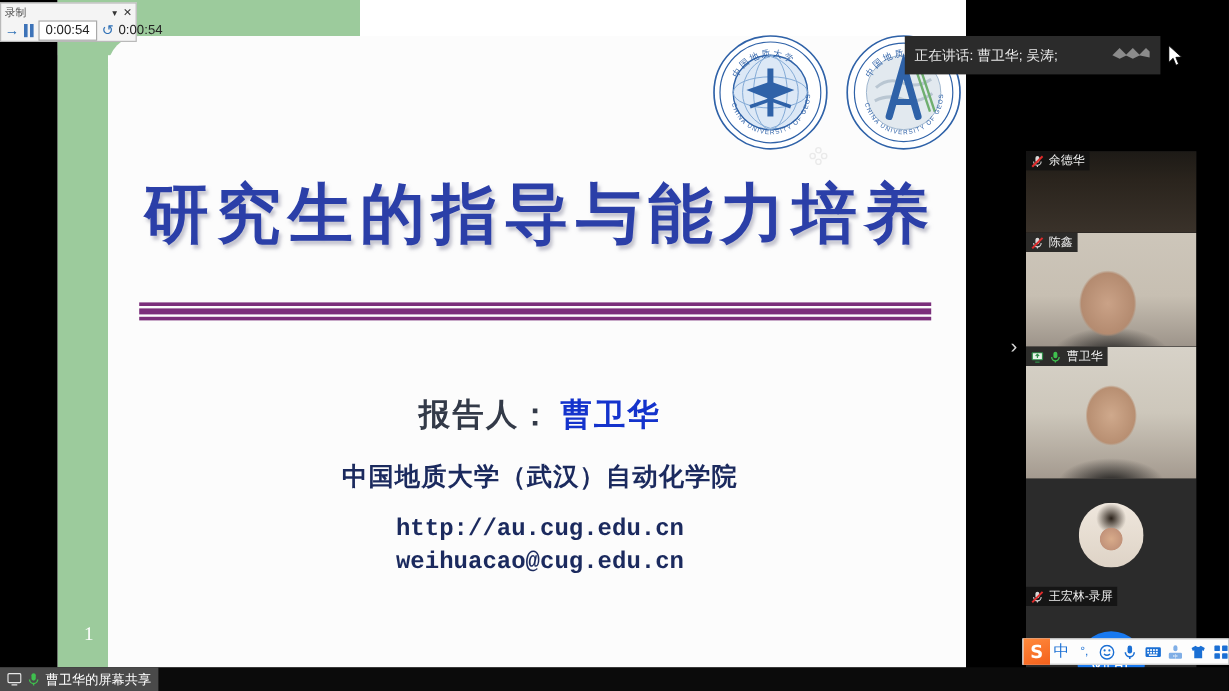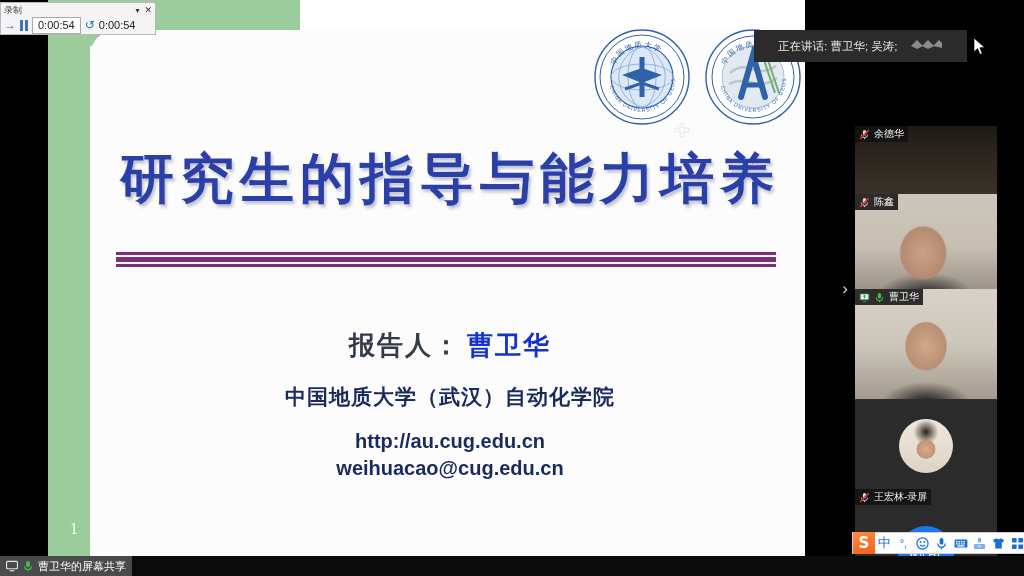--- a/index.html
+++ b/index.html
@@ -30,52 +30,52 @@
   .ln3 { height:3px; margin-top:2px; }
 
   .presenter-line { position:absolute; left:62px; top:328px; width:680px; text-align:center;
                     font-size:26px; font-weight:700; color:#333a48; letter-spacing:2px; }
   .presenter-line .nm { color:#1433cc; margin-left:6px; }
 
   .affiliation { position:absolute; left:62px; top:383px; width:680px; text-align:center;
                  font-size:21px; font-weight:700; color:#1b2a5e; letter-spacing:1px; }
 
   .url-line { position:absolute; left:62px; width:680px; text-align:center;
-              font-family:Liberation Sans, sans-serif; font-size:20px;
+              font-family:Liberation Mono, monospace; font-size:20px;
               font-weight:700; color:#1b2a5e; }
   .url1 { top:430px; }
   .url2 { top:457px; }
 
   
   .logo { position:absolute; border-radius:50%; }
   .logo-a { left:544px; top:27px; width:100px; height:100px; }
   .logo-b { left:655px; top:27px; width:100px; height:100px; }
   .logo svg { width:100%; height:100%; display:block; }
   .deco-diamond { position:absolute; left:626px; top:122px; width:16px; height:16px; opacity:.35; }
 
   
-  .rec-toolbar { position:absolute; left:0; top:2px; width:156px; height:33px;
+  .rec-toolbar { position:absolute; left:0; top:2px; width:114px; height:33px;
                  background:#f4f4f4; border:1px solid #b9b9b9; font-size:10px; color:#444; }
   .rec-title-row { display:flex; align-items:center; height:13px; padding:1px 3px 0 3px; }
   .rec-title { font-size:9px; color:#4a4a4a; }
   .rec-title-spacer { flex:1; }
   .rec-caret { font-size:8px; color:#333; margin-right:5px; cursor:pointer; }
   .rec-close { font-size:9px; color:#333; cursor:pointer; }
   .rec-ctl-row { display:flex; align-items:center; height:18px; padding:0 3px; gap:4px; }
   .rec-next { color:#2d6fb5; font-size:12px; cursor:pointer; }
   .rec-pause { display:inline-flex; gap:2px; cursor:pointer; }
   .rec-pause i { display:block; width:3px; height:11px; background:#3d73b8; }
   .rec-time-box { border:1px solid #a9a9a9; background:#fff; font-size:11px; color:#222;
                   padding:0 5px; line-height:15px; font-family:"Liberation Sans",sans-serif; }
   .rec-replay { color:#2d6fb5; font-size:12px; cursor:pointer; }
   .rec-time2 { font-size:11px; color:#222; }
 
   
   .speaking-banner { position:absolute; left:754px; top:30px; width:213px; height:32px;
-                     background:#2b2b2b; display:flex; align-items:center; padding:0 24px; }
+                     background:#2b2b2b; display:flex; align-items:center; padding:0 8px; }
   .speaking-text { color:#e8e8e8; font-size:11.5px; white-space:nowrap; }
   .chev-pair { margin-left:auto; color:#9a9a9a; font-size:16px; letter-spacing:-3px; font-weight:700; }
 
   .mouse-cursor { position:absolute; left:974px; top:38px; width:12px; height:18px; }
 
   
   .panel-collapse { position:absolute; left:838px; top:278px; width:14px; height:22px;
                     color:#d6d6d6; font-size:17px; line-height:22px; text-align:center; cursor:pointer; }
 
   

